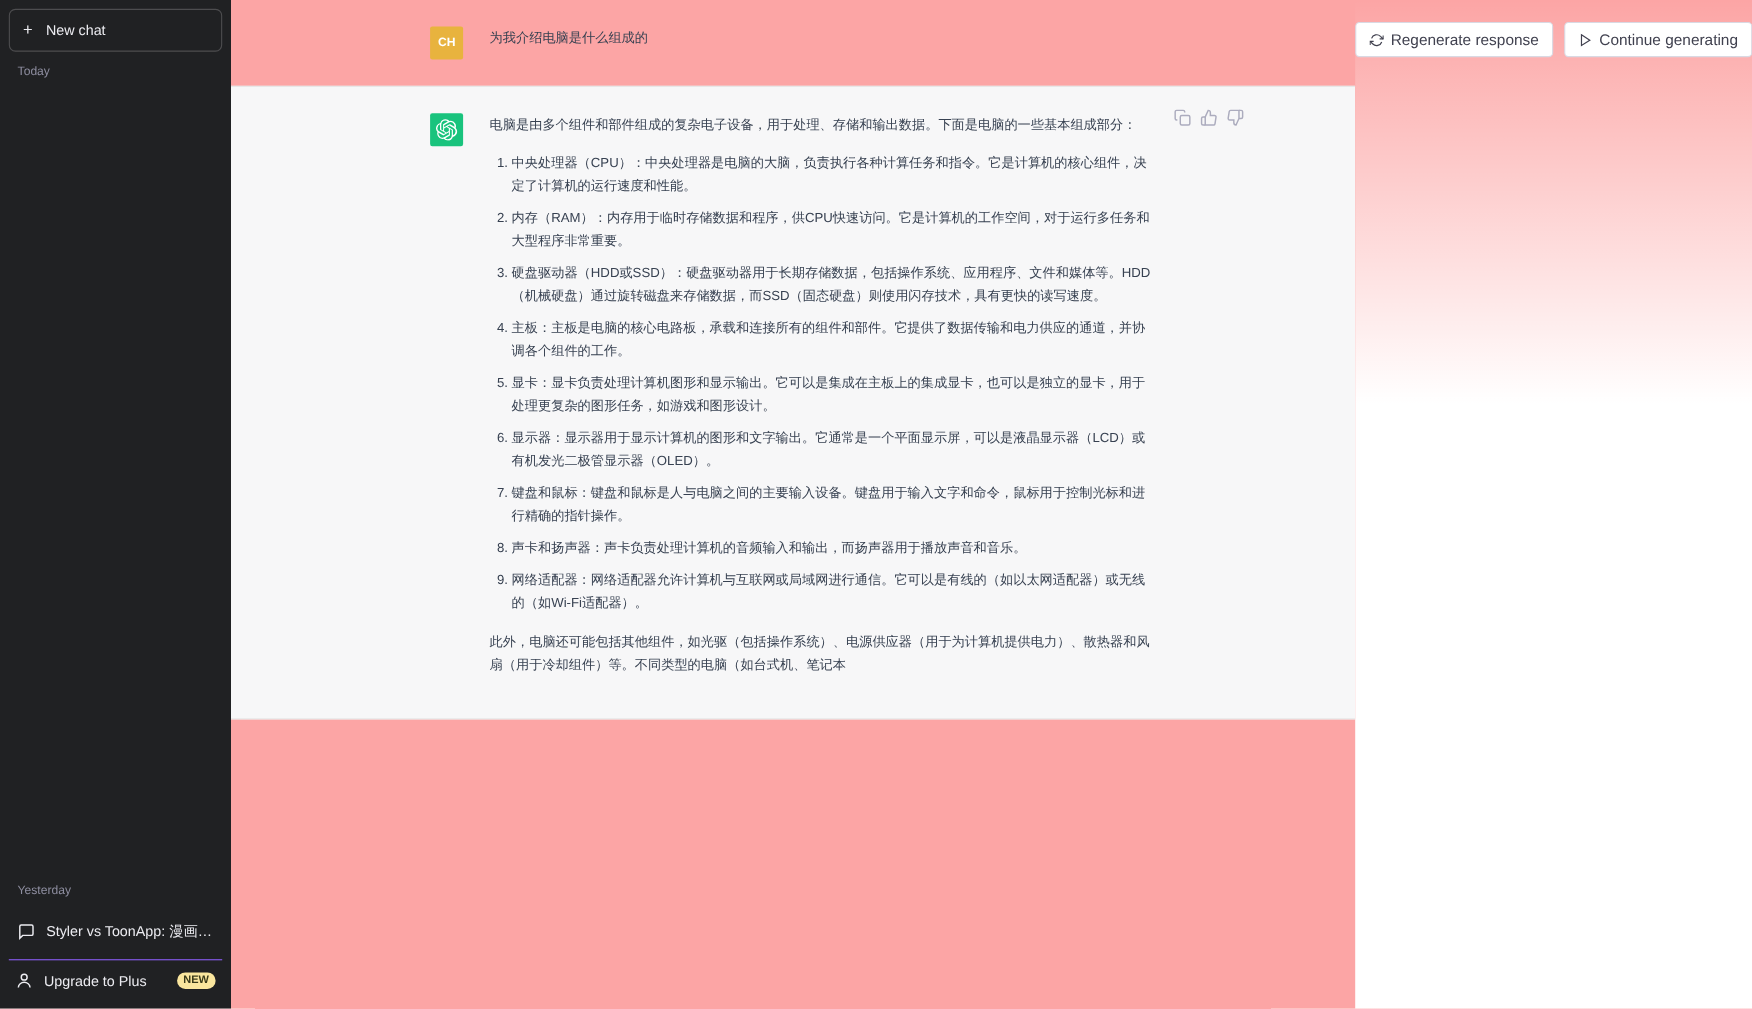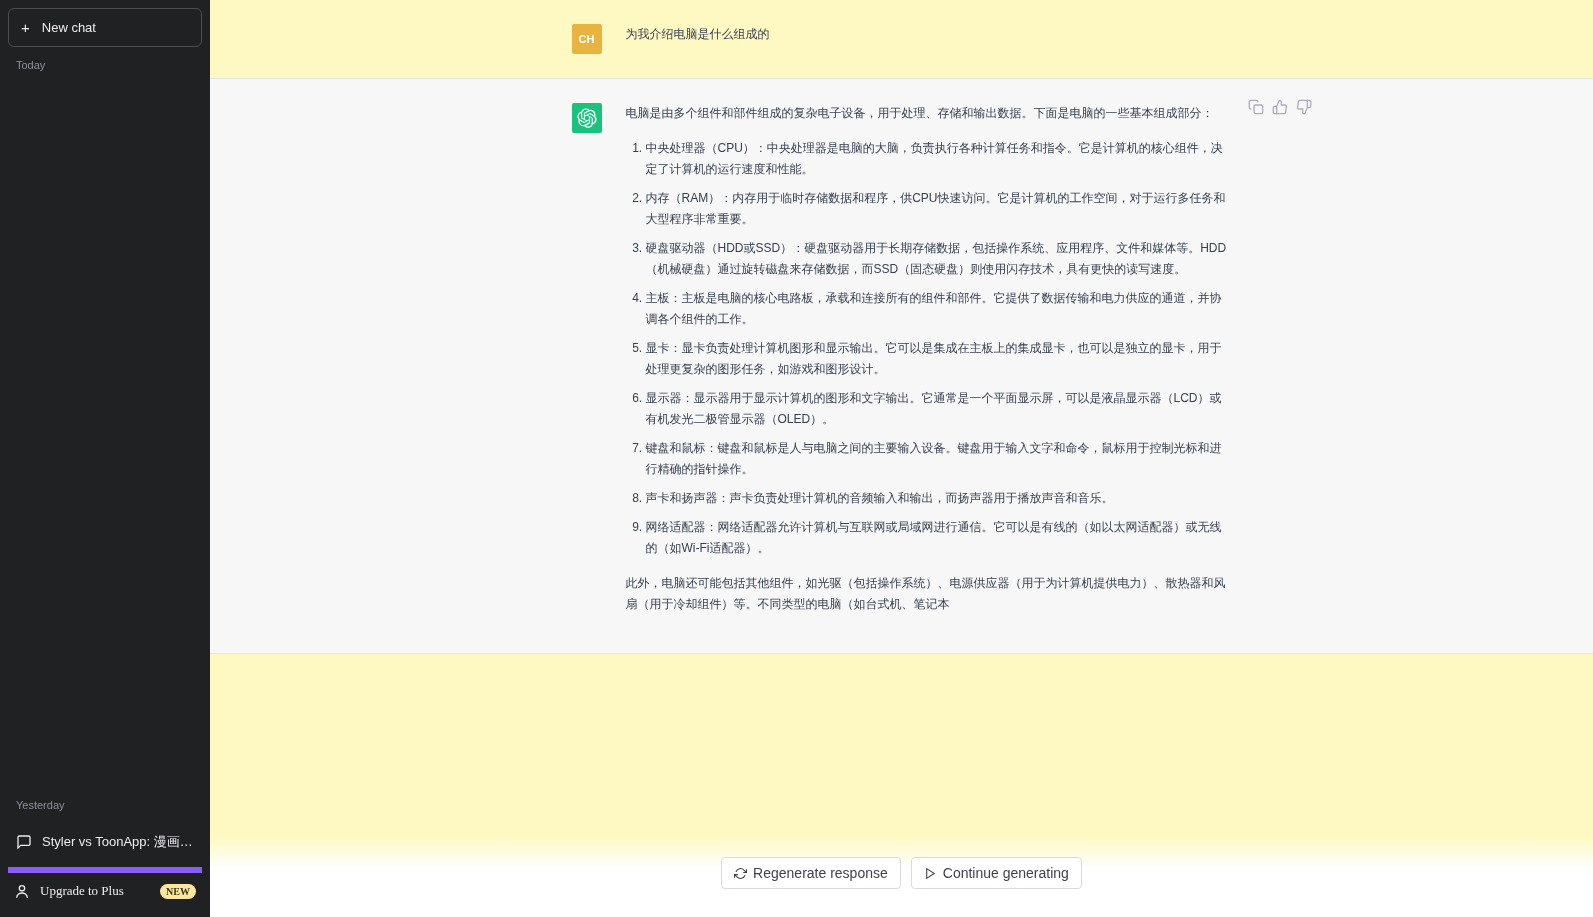--- a/index.html
+++ b/index.html
@@ -11,28 +11,28 @@
   .new-chat-btn { display: flex; align-items: center; gap: 12px; border: 1px solid #4d4d4f; border-radius: 6px; padding: 10px 12px; font-size: 13px; cursor: pointer; }
   .new-chat-btn .plus { font-size: 15px; }
   .section-label { color: #8e8ea0; font-size: 11px; padding: 12px 8px 12px; }
   .chat-list { flex: none; }
   .chat-item { display: flex; align-items: center; gap: 10px; padding: 10px 8px; border-radius: 6px; font-size: 13px; cursor: pointer; white-space: nowrap; overflow: hidden; }
   .chat-item.active { background: #343541; }
   .chat-item .title { flex: 1; overflow: hidden; text-overflow: ellipsis; }
   .chat-item .actions { display: flex; gap: 6px; }
   .chat-item .actions svg { width: 14px; height: 14px; stroke: #c5c5d2; }
   .spacer { flex: 1; }
-  .upgrade { display: flex; align-items: center; gap: 10px; padding: 10px 6px; font-size: 13px; border-top: 6px solid #8b5cf6; margin-top: 6px; cursor: pointer; font-family: Liberation Serif, serif; }
+  .upgrade { display: flex; align-items: center; gap: 10px; padding: 10px 6px; font-size: 13px; border-top: 1px solid #8b5cf6; margin-top: 6px; cursor: pointer; }
   .badge-new { background: #fae69e; color: #3a3a1a; font-size: 10px; font-weight: 600; padding: 2px 6px; border-radius: 8px; margin-left: auto; }
 
   .msg-icon { width: 16px; height: 16px; flex-shrink: 0; }
   .user-icon { width: 16px; height: 16px; flex-shrink: 0; }
 
   
-  .main { flex: 1; display: flex; flex-direction: column; background: #fef9c3; position: relative; }
+  .main { flex: 1; display: flex; flex-direction: row; background: #fca5a5; position: relative; }
   .thread { flex: 1; overflow-y: auto; }
   .row { width: 100%; display: flex; justify-content: center; }
   .row.assistant { background: #f7f7f8; border-top: 1px solid #e5e5e5; border-bottom: 1px solid #e5e5e5; }
   .row-inner { display: flex; gap: 24px; padding: 24px 20px; width: 100%; max-width: 700px; position: relative; }
   .avatar { width: 30px; height: 30px; border-radius: 2px; display: flex; align-items: center; justify-content: center; font-size: 11px; font-weight: 600; flex-shrink: 0; }
   .avatar.user { background: #e8b33e; color: #fff; }
   .avatar.bot { background: #19c37d; color: #fff; }
   .avatar.bot svg { width: 20px; height: 20px; }
   .content { flex: 1; font-size: 12px; line-height: 1.75; color: #374151; }
   .content p { margin-bottom: 14px; }

